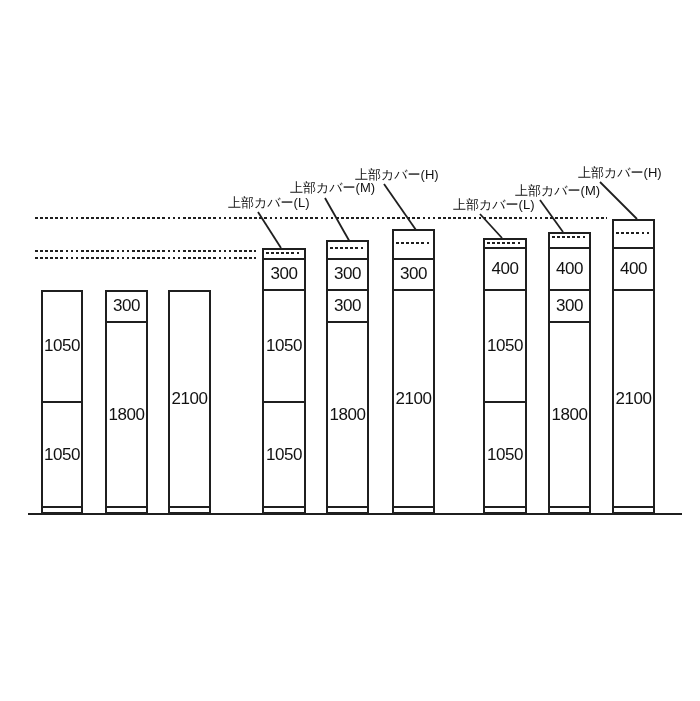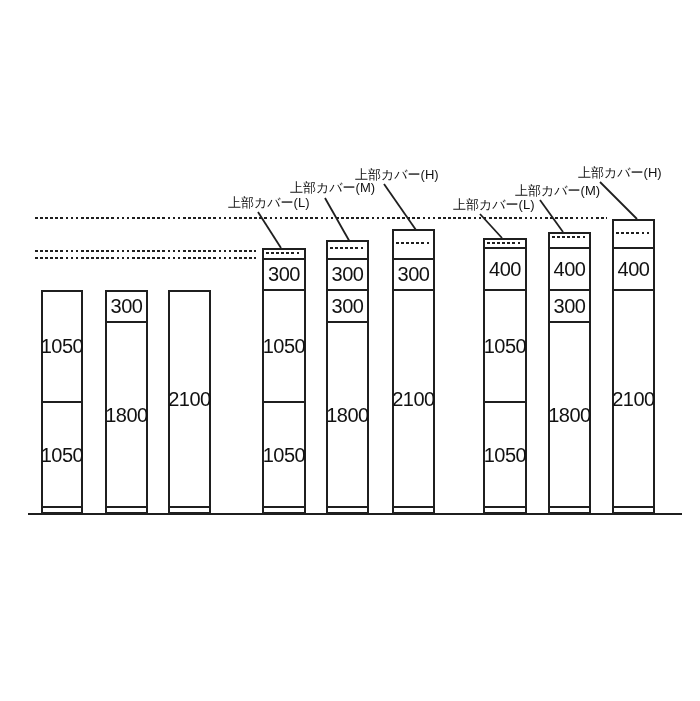--- a/index.html
+++ b/index.html
@@ -33,21 +33,21 @@
   .dash {
     position: absolute;
     height: 2px;
     background: repeating-linear-gradient(90deg,
       #1f1f1f 0, #1f1f1f 2.6px,
       transparent 2.6px, transparent 5.1px);
   }
   .num {
     position: absolute;
     transform: translate(-50%, -50%);
-    font-size: 20px;
+    font-size: 17px;
     letter-spacing: -0.5px;
     color: #111111;
     white-space: nowrap;
   }
   .cover-label {
     position: absolute;
     font-size: 13px;
     color: #111111;
     white-space: nowrap;
     line-height: 16px;

